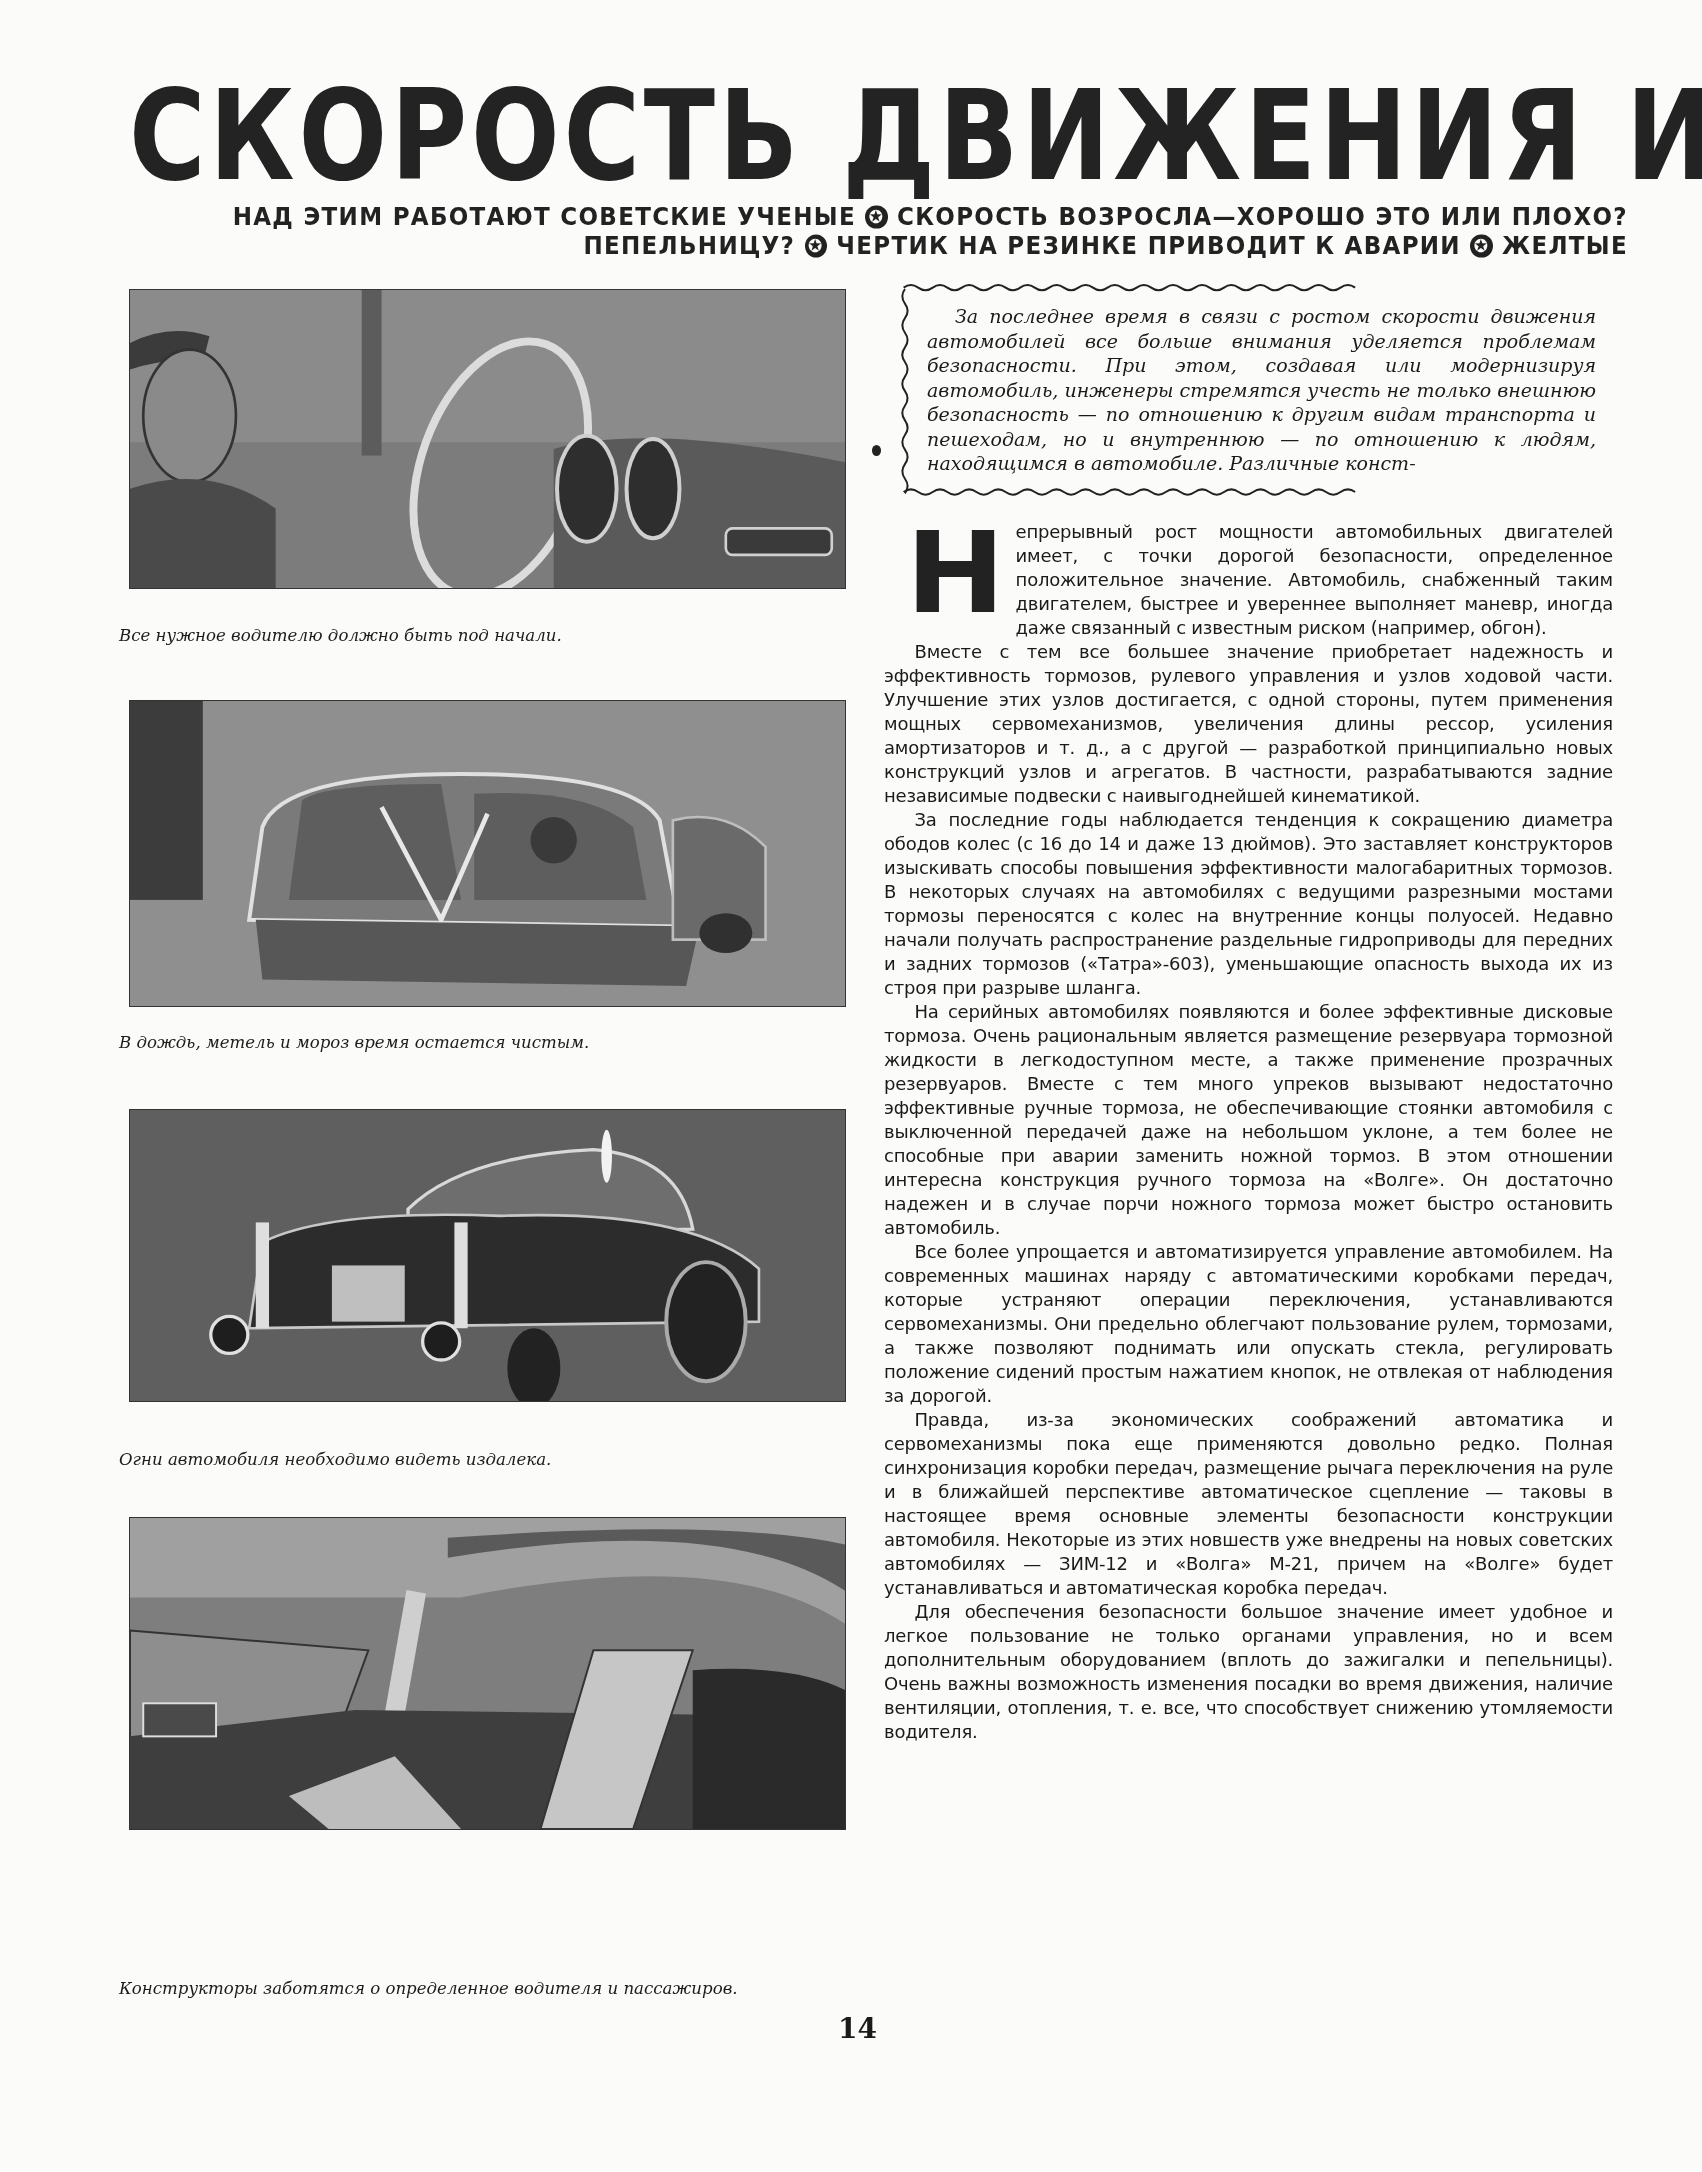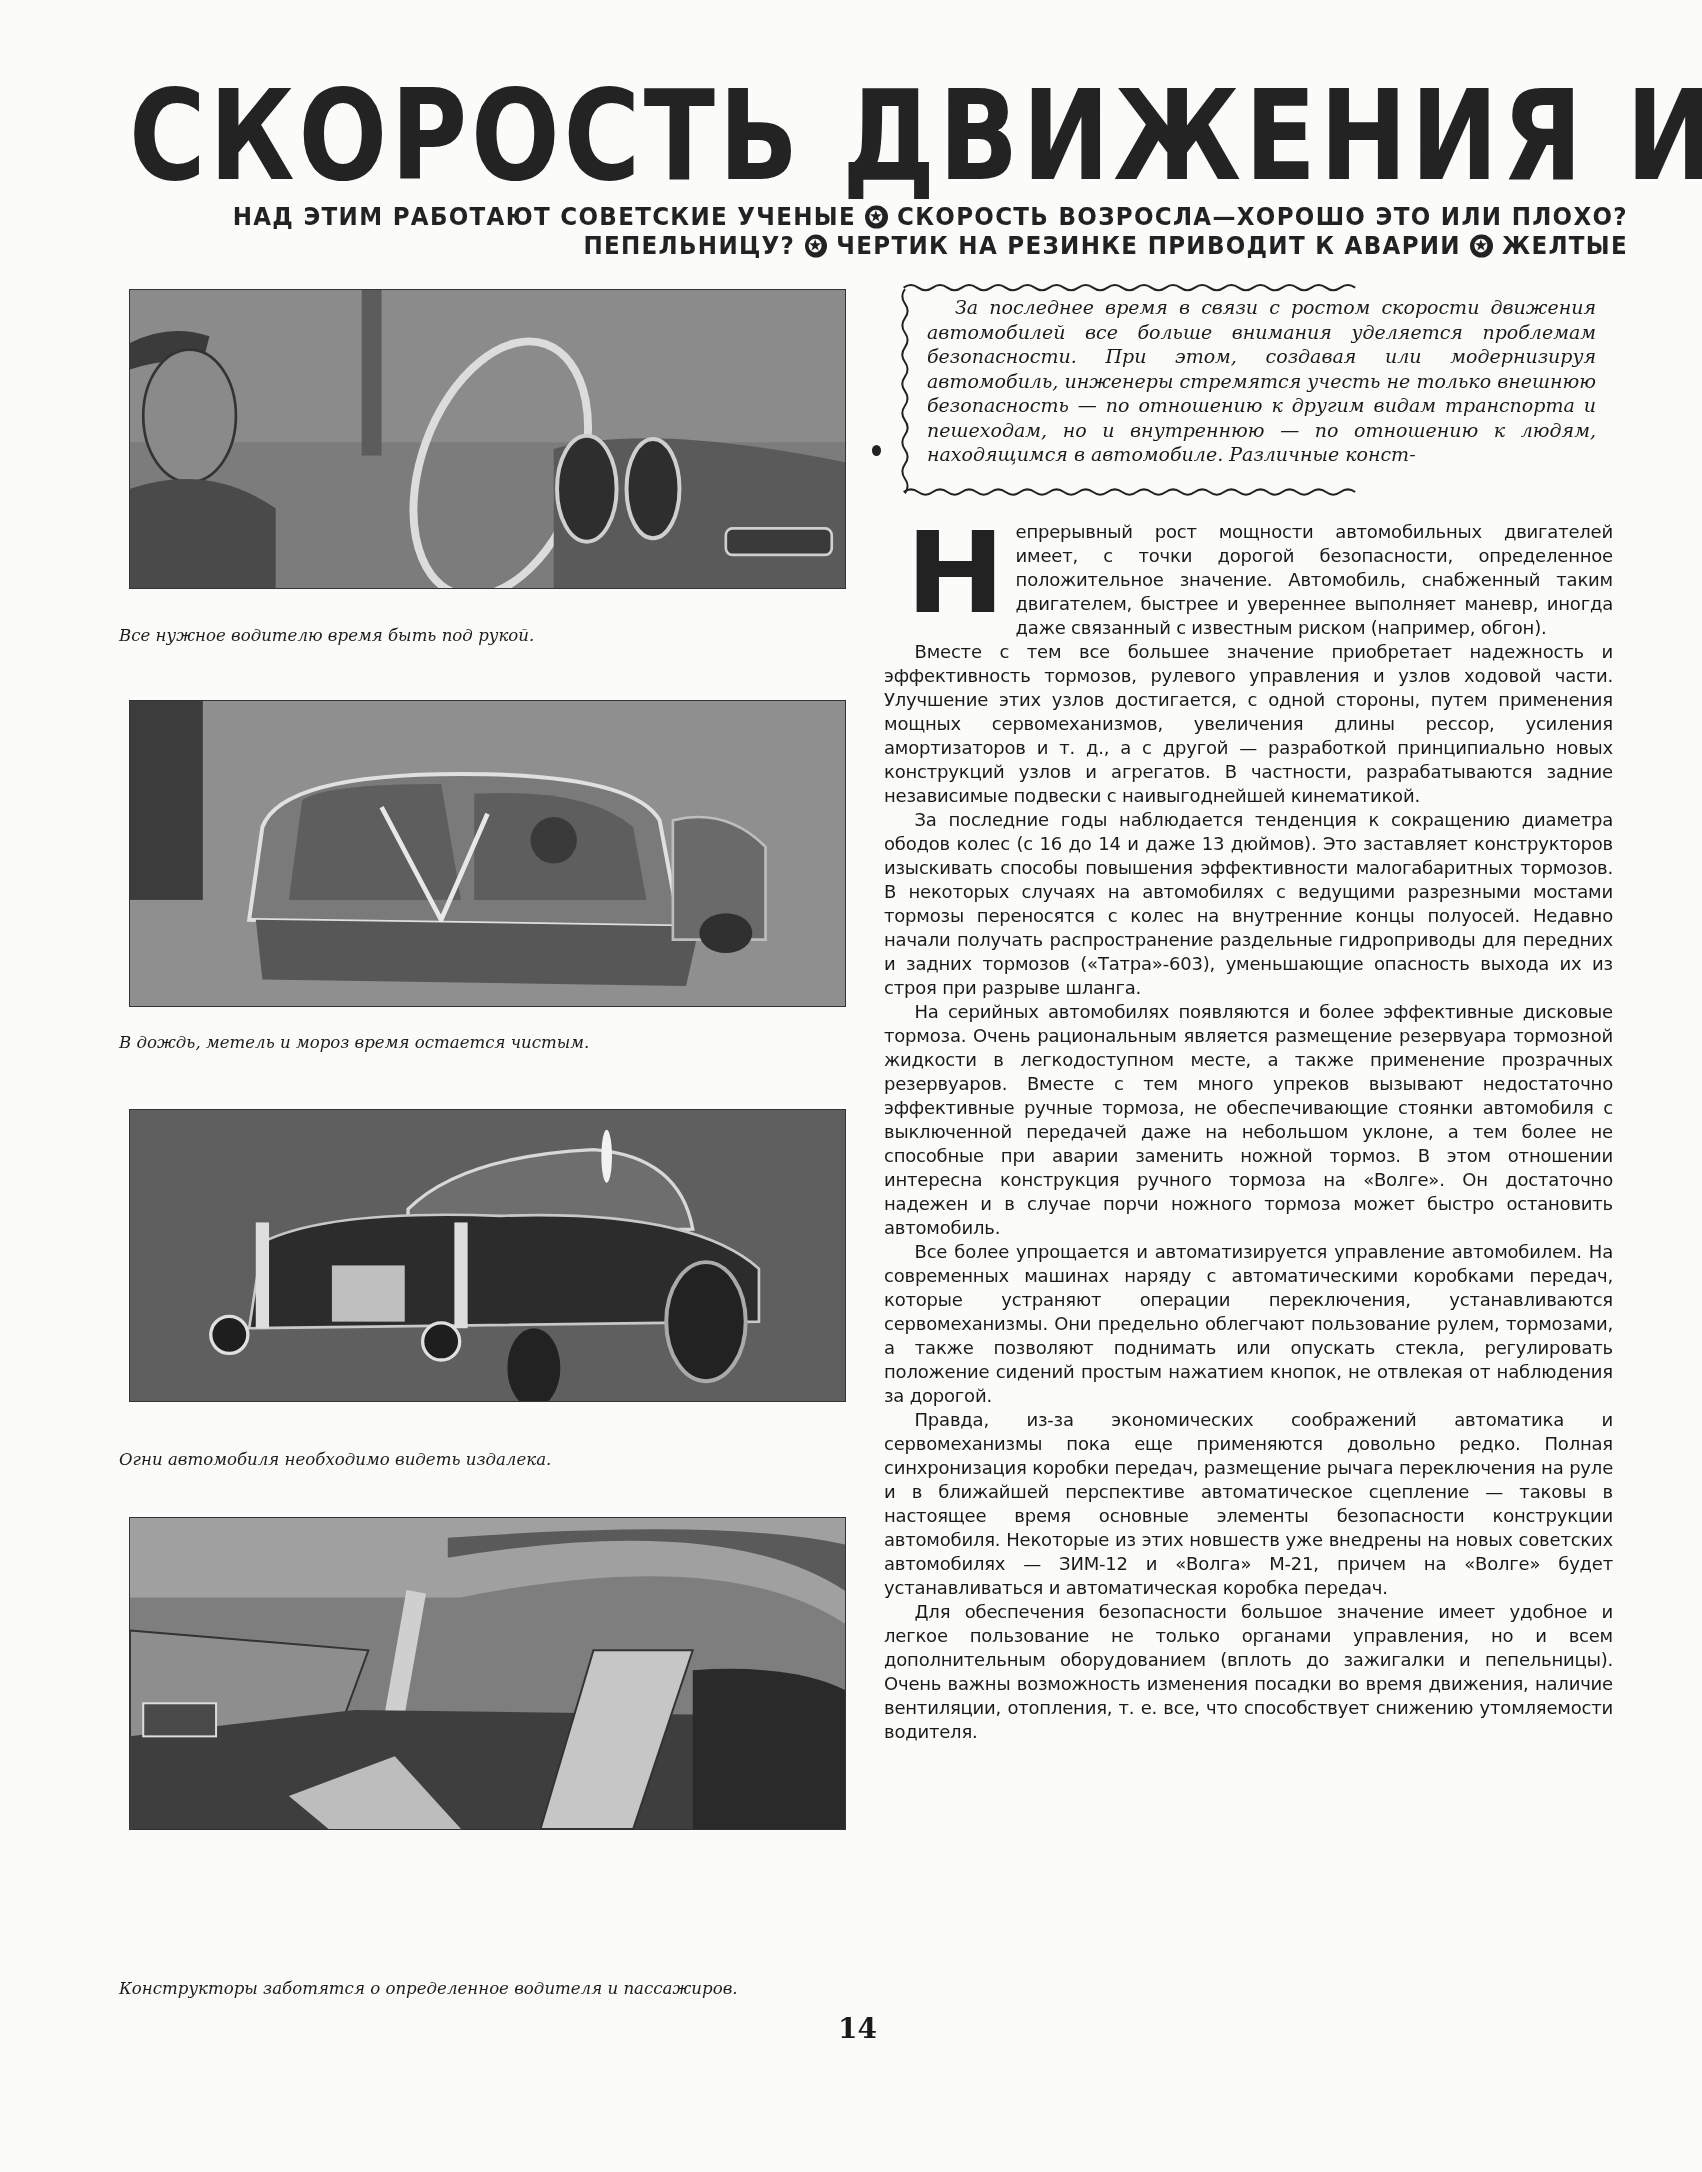--- a/index.html
+++ b/index.html
@@ -48,21 +48,21 @@
   .cap1 { top: 626px; }
   .cap2 { top: 1033px; }
   .cap3 { top: 1450px; }
   .cap4 { top: 1979px; }
 
   .lead-box {
     position: absolute; left: 897px; top: 281px; width: 715px; height: 219px;
   }
   .lead-box svg.border { position: absolute; left: 0; top: 0; width: 100%; height: 100%; }
   .lead-text {
-    position: absolute; left: 30px; top: 14px; width: 669px;
+    position: absolute; left: 30px; top: 23px; width: 669px;
     font-family: "DejaVu Serif", serif; font-style: italic;
     font-size: 19px; line-height: 24.5px; text-align: justify; color: #1b1b1b;
   }
   .lead-text p { margin: 0; text-indent: 28px; }
 
   .body-col {
     position: absolute; left: 884px; top: 520px; width: 729px;
     font-family: "DejaVu Sans", sans-serif; font-size: 18px;
     line-height: 24px; text-align: justify; color: #1a1a1a;
     letter-spacing: -0.2px;
@@ -108,21 +108,21 @@
     <ellipse cx="90" cy="190" rx="70" ry="100" fill="#8a8a8a" stroke="#333" stroke-width="4"></ellipse>
     <path d="M0 300 Q120 260 220 330 L220 450 L0 450 Z" fill="#4a4a4a"></path>
     <rect x="350" y="0" width="30" height="250" fill="#5c5c5c"></rect>
     <ellipse cx="560" cy="270" rx="120" ry="200" fill="none" stroke="#dcdcdc" stroke-width="12" transform="rotate(20 560 270)"></ellipse>
     <path d="M640 240 Q780 200 1080 260 L1080 450 L640 450 Z" fill="#5a5a5a"></path>
     <ellipse cx="690" cy="300" rx="45" ry="80" fill="#2e2e2e" stroke="#cfcfcf" stroke-width="6"></ellipse>
     <ellipse cx="790" cy="300" rx="40" ry="75" fill="#2e2e2e" stroke="#cfcfcf" stroke-width="6"></ellipse>
     <rect x="900" y="360" width="160" height="40" rx="10" fill="#3a3a3a" stroke="#d0d0d0" stroke-width="4"></rect>
   </svg>
 </div>
-<div class="caption cap1">Все нужное водителю время быть под рукой.</div>
+<div class="caption cap1">Все нужное водителю должно быть под начали.</div>
 
 <div class="figure fig2" title="windshield-wipers-illustration">
   <svg viewBox="0 0 1080 460" preserveAspectRatio="none">
     <rect x="0" y="0" width="1080" height="460" fill="#8f8f8f"></rect>
     <rect x="0" y="0" width="110" height="300" fill="#3c3c3c"></rect>
     <path d="M200 190 Q230 110 500 110 Q760 110 800 180 L830 340 L180 330 Z" fill="#7a7a7a" stroke="#e0e0e0" stroke-width="6"></path>
     <path d="M260 150 Q290 125 470 125 L500 300 L240 300 Z" fill="#5e5e5e"></path>
     <path d="M520 140 Q690 130 760 190 L780 300 L520 300 Z" fill="#5e5e5e"></path>
     <circle cx="640" cy="210" r="35" fill="#3a3a3a"></circle>
     <path d="M380 160 L470 330 L540 170" fill="none" stroke="#e8e8e8" stroke-width="7"></path>

